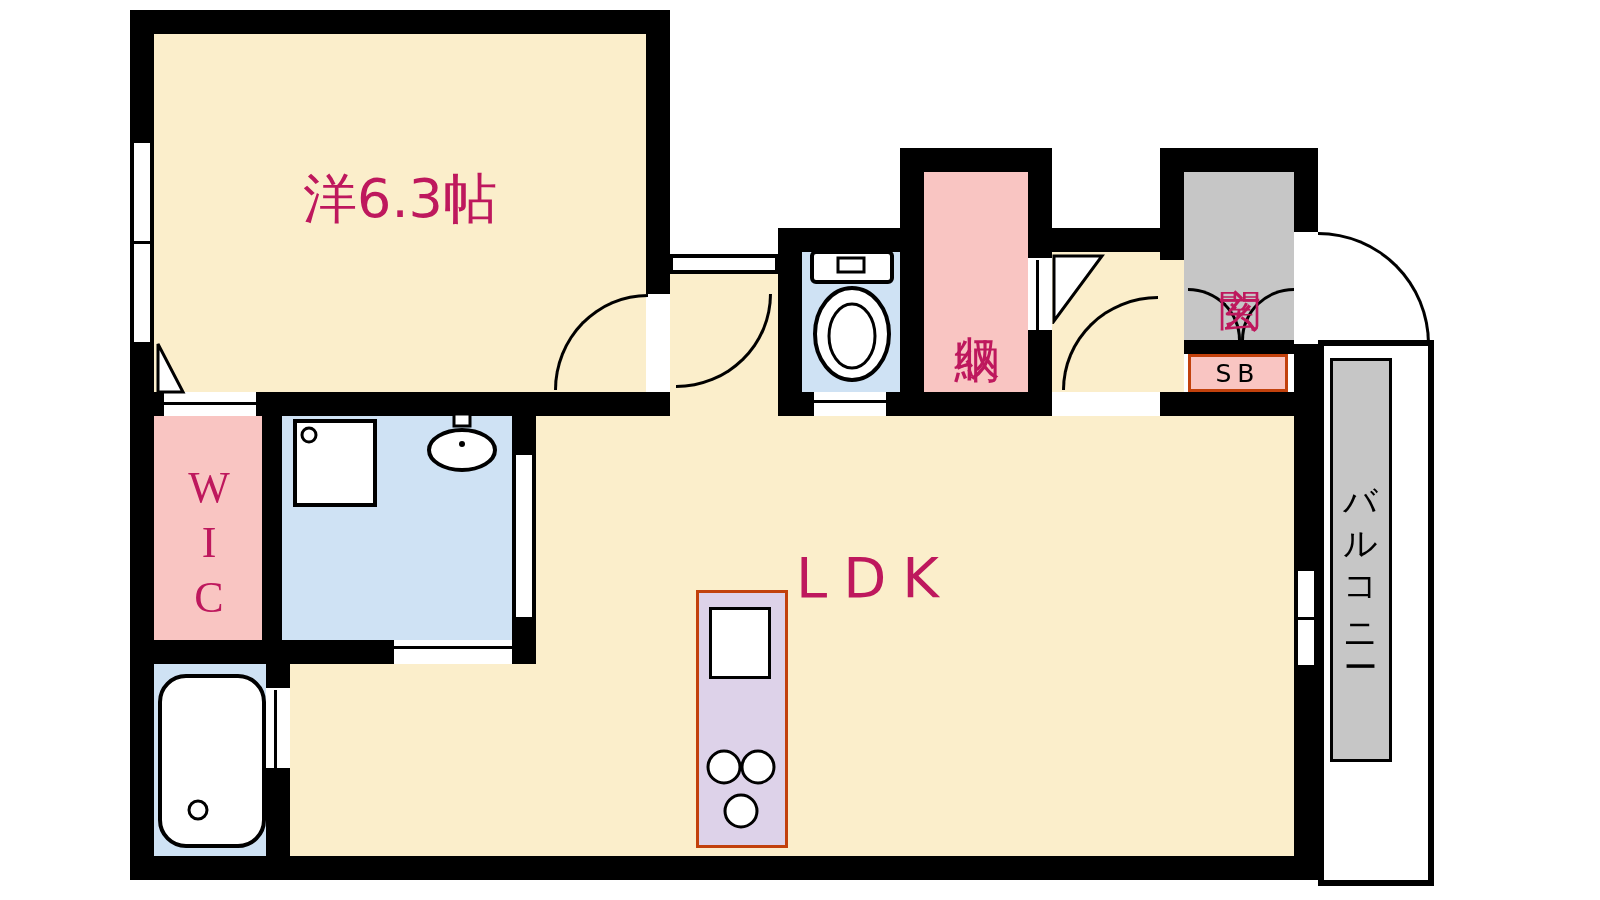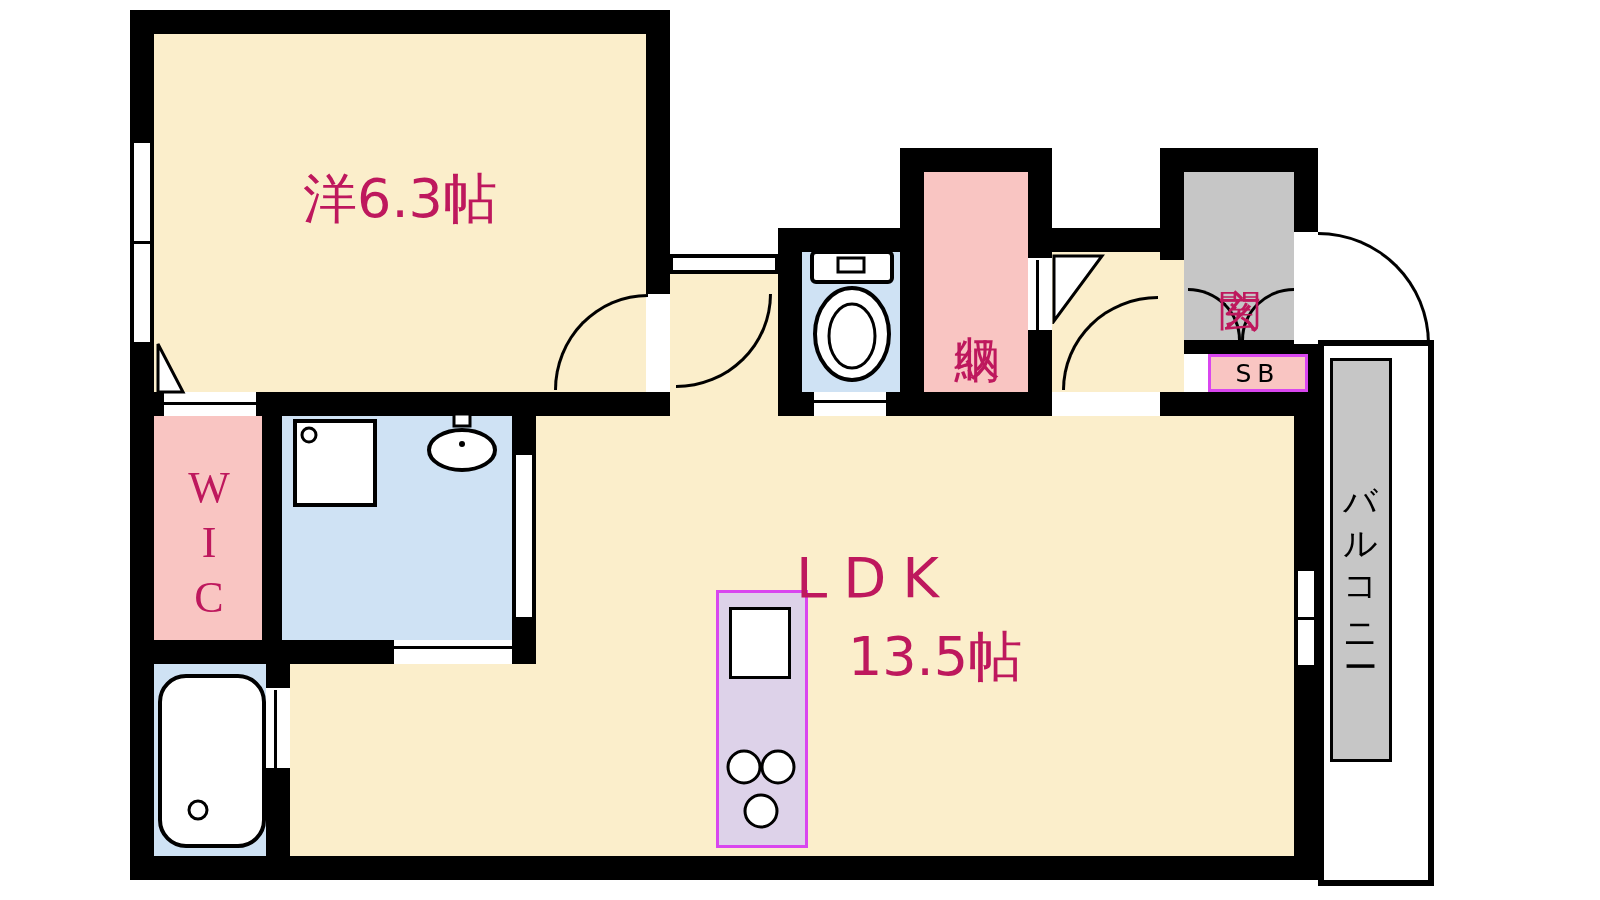--- a/index.html
+++ b/index.html
@@ -17,21 +17,21 @@
   .winV{position:absolute;background:#fff;border:3px solid #000;border-left-width:4px;border-right-width:4px;box-sizing:border-box;}
   .winH{position:absolute;background:#fff;border:3px solid #000;border-top-width:4px;border-bottom-width:4px;box-sizing:border-box;}
   .arc{position:absolute;box-sizing:border-box;}
   .arc-tl{border-top:3px solid #000;border-left:3px solid #000;border-top-left-radius:100% 100%;}
   .arc-br{border-bottom:3px solid #000;border-right:3px solid #000;border-bottom-right-radius:100% 100%;}
   .arc-tr{border-top:3px solid #000;border-right:3px solid #000;border-top-right-radius:100% 100%;}
   .label{position:absolute;color:#be185d;}
   .center{display:flex;align-items:center;justify-content:center;}
   .vtext{writing-mode:vertical-rl;text-orientation:upright;}
   .serif{font-family:"Liberation Serif","DejaVu Serif",serif;}
-  .bordered{border:3px solid #d946ef;box-sizing:border-box;margin-left:20px;}
+  .bordered{border:3px solid #c2410c;box-sizing:border-box;}
 </style>
 </head>
 <body>
 
 <div id="plan">
 
   <div class="fill cream" style="left:154px;top:34px;width:492px;height:358px;"></div>
   <div class="fill cream" style="left:670px;top:254px;width:108px;height:162px;"></div>
   <div class="fill cream" style="left:536px;top:416px;width:758px;height:440px;"></div>
   <div class="fill cream" style="left:290px;top:664px;width:246px;height:192px;"></div>
@@ -142,21 +142,20 @@
     <span style="font-size:25px;letter-spacing:6px;">SB</span>
   </div>
 
   <div class="label" style="left:170px;top:162px;width:460px;height:74px;font-size:54px;line-height:74px;text-align:center;">洋6.3帖</div>
 
   <div class="label center" style="left:182px;top:438px;width:54px;height:214px;">
     <span class="vtext serif" style="font-size:44px;letter-spacing:6px;">WIC</span>
   </div>
 
   <div class="label" style="left:780px;top:545px;width:310px;height:66px;font-size:56px;line-height:66px;text-align:left;letter-spacing:16px;text-indent:16px;">LDK</div>
-  <div class="label" style="left:780px;top:624px;width:310px;height:66px;font-size:54px;line-height:66px;text-align:center;">13.5帖</div>
 
   <div class="label center" style="left:950px;top:208px;width:56px;height:190px;">
     <span class="vtext" style="font-size:46px;letter-spacing:4px;">収納</span>
   </div>
 
   <div class="label center" style="left:1212px;top:178px;width:56px;height:160px;">
     <span class="vtext" style="font-size:42px;letter-spacing:4px;">玄関</span>
   </div>
 
 </div>

